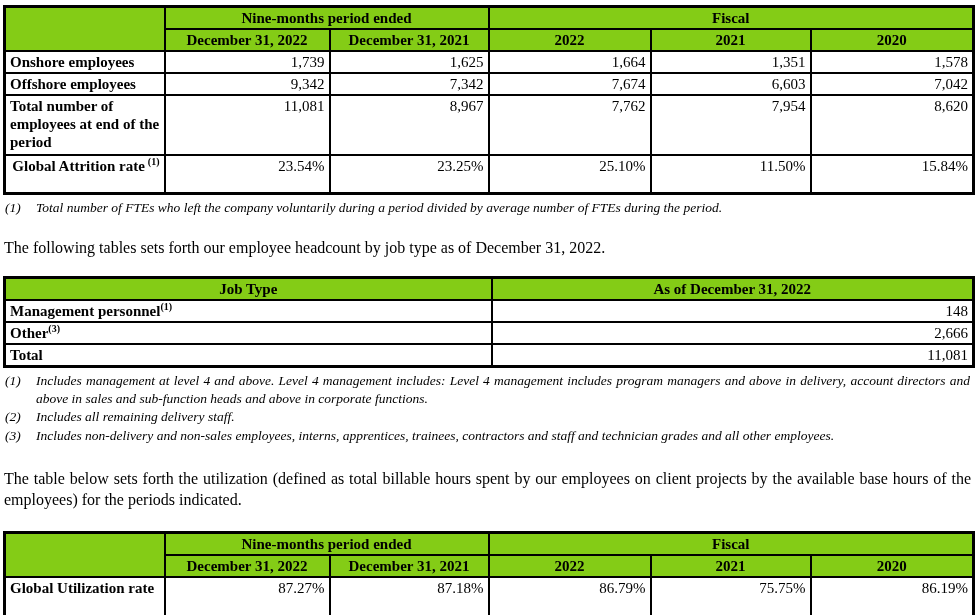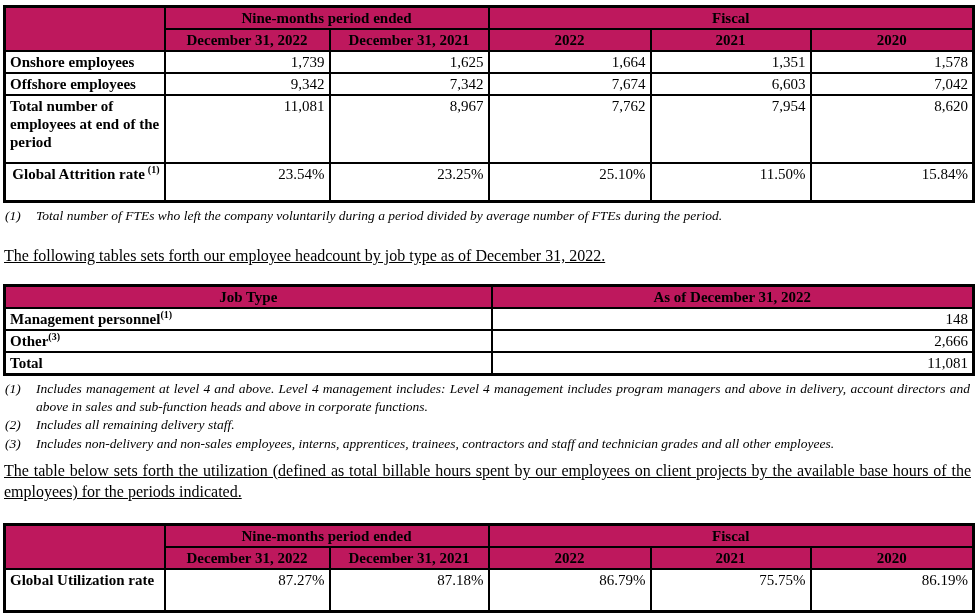--- a/index.html
+++ b/index.html
@@ -21,28 +21,28 @@
   }
   table.doc-table td {
     border: 2px solid #000;
     vertical-align: top;
     font-size: 15px;
     line-height: 18px;
     padding: 1px 4px;
     overflow: hidden;
   }
   td.hdr {
-    background: #be185d;
+    background: #84cc16;
     font-weight: bold;
     text-align: center;
     height: 22px;
   }
   td.lbl { font-weight: bold; text-align: left; }
   td.num { text-align: right; padding-right: 6px; }
-  tr.row-tall td { height: 68px; }
+  tr.row-tall td { height: 60px; }
   tr.row-med td { height: 38px; text-align: right; }
   tr.row-med3 td { height: 42px; }
 
   sup.fnref {
     font-size: 10px;
     line-height: 1;
     vertical-align: super;
   }
   sup.fnref.spaced { margin-left: 3px; }
 
@@ -56,24 +56,23 @@
     margin-bottom: 1px;
   }
   .fn-marker { flex: 0 0 33px; padding-left: 2px; }
   .fn-text { flex: 1; text-align: justify; padding-right: 2px; }
 
   
   .para {
     font-size: 16px;
     line-height: 21px;
     padding: 0 1px;
-    text-decoration: underline;
   }
   .para-1 { margin-top: 21px; margin-bottom: 18px; }
-  .para-2 { margin-top: 8px; margin-bottom: 21px; text-align: justify; }
+  .para-2 { margin-top: 24px; margin-bottom: 21px; text-align: justify; }
 </style>
 </head>
 <body>
 
 <div class="page">
 
   <table class="doc-table">
     <colgroup>
       <col style="width:160px">
         <col style="width:165px">

